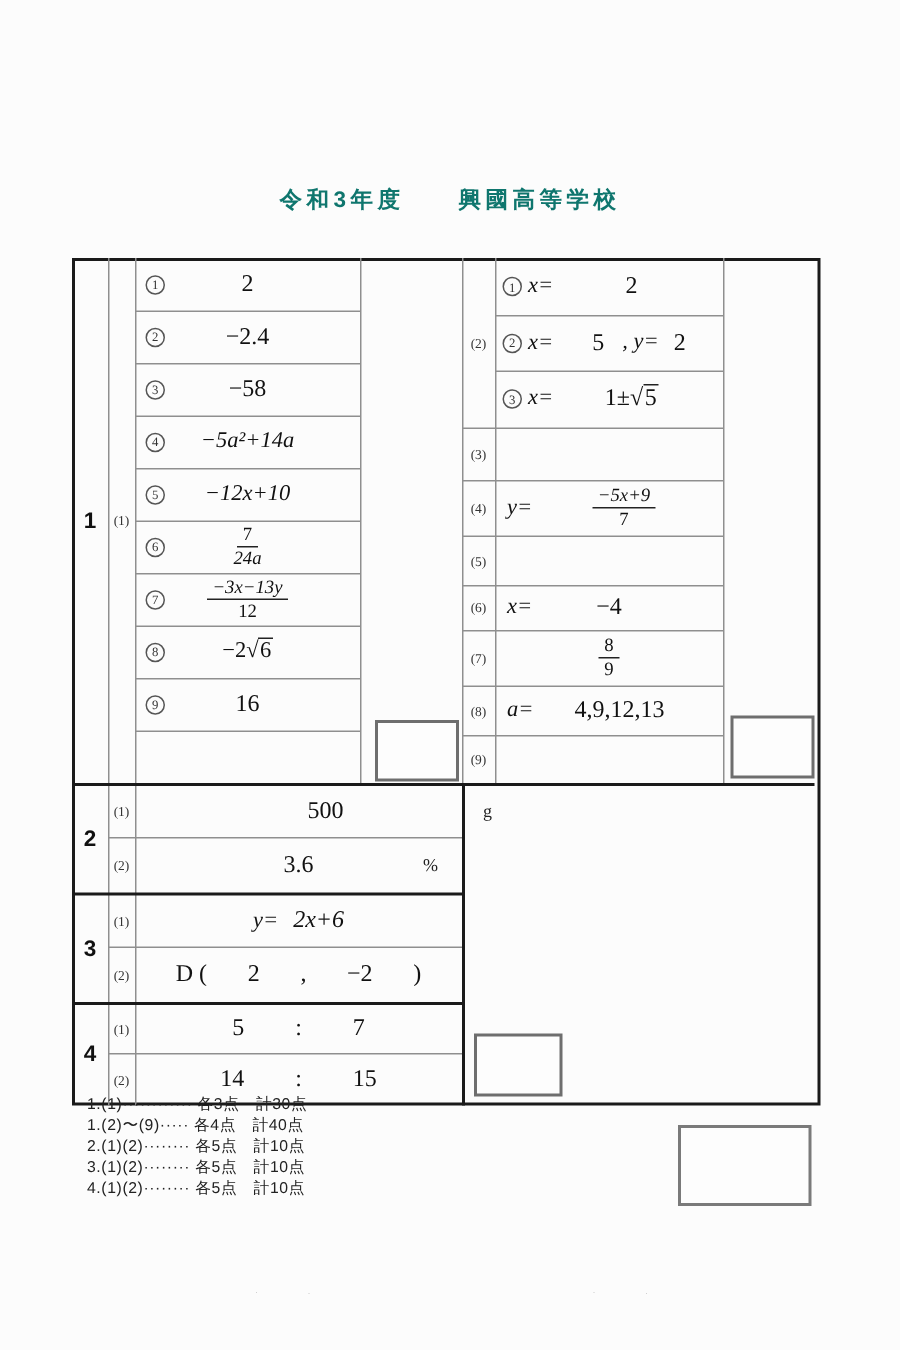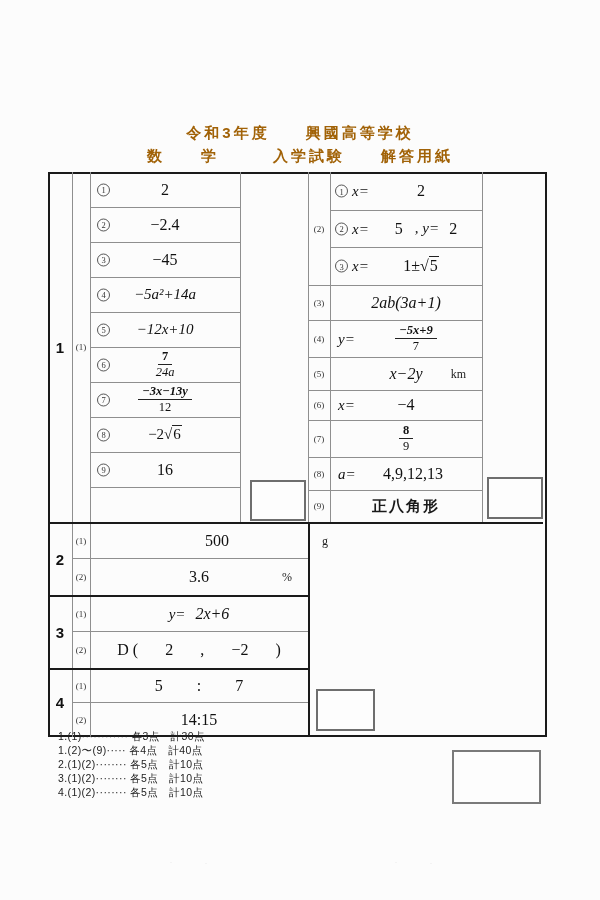--- a/index.html
+++ b/index.html
@@ -7,34 +7,34 @@
          font-family:"Liberation Sans",sans-serif;color:#1a1a1a;}
   .cell{position:absolute;display:flex;align-items:center;justify-content:center;}
   
   .vline{position:absolute;width:1px;background:#8f8f8f;}
   .hline{position:absolute;height:1px;background:#8f8f8f;}
   .vthick{position:absolute;width:2px;background:#1a1a1a;}
   .hthick{position:absolute;height:2px;background:#1a1a1a;}
   .outer{position:absolute;border:2px solid #1a1a1a;background:transparent;}
   
   .title{position:absolute;left:0;width:600px;text-align:center;font-weight:bold;
-         font-size:15px;letter-spacing:3px;color:#a16207;}
+         font-size:15px;letter-spacing:3px;color:#0f766e;}
   .math{font-family:"Liberation Serif",serif;font-size:15px;color:#111;white-space:nowrap;}
   .it{font-style:italic;}
   .big{font-size:16px;}
   .qno{font-weight:bold;font-size:15px;color:#111;}
   .sub{font-family:"Liberation Serif",serif;font-size:9px;color:#333;}
   .circ{position:absolute;left:7px;top:50%;transform:translateY(-50%);
         width:13px;height:13px;border:1px solid #555;border-radius:50%;
         display:flex;align-items:center;justify-content:center;
         font-family:"Liberation Serif",serif;font-size:8.5px;color:#333;box-sizing:border-box;}
   .lrow{left:90px;width:150px;height:35px;}
   .frac{display:inline-flex;flex-direction:column;align-items:center;
         font-family:"Liberation Serif",serif;font-size:12.5px;line-height:1.2;color:#111;}
-  .frac .fnum{border-bottom:1px solid #222;padding:0 4px;font-weight:bold;}
+  .frac .fnum{border-bottom:1px solid #222;padding:0 4px;}
   .frac .fden{padding:0 4px;}
   .radicand{border-top:1px solid #222;padding:0 1px;}
   .lead{position:absolute;left:22px;top:50%;transform:translateY(-50%);}
   .unit{position:absolute;right:16px;top:50%;transform:translateY(-50%);
         font-family:"Liberation Serif",serif;font-size:12px;color:#222;}
   .scorebox{position:absolute;border:2px solid #6e6e6e;background:#fdfdfd;}
   .kanji-bold{font-weight:bold;font-size:15px;letter-spacing:2px;}
   
   #exam-box{position:absolute;left:397px;top:33px;width:113px;height:31px;
             border:1px solid #3a3a3a;display:flex;box-sizing:border-box;background:#fdfdfd;}
@@ -48,21 +48,20 @@
            line-height:14px;letter-spacing:0.4px;color:#222;}
   .mark{position:absolute;width:4px;height:4px;color:#c9c9c9;font-size:6px;line-height:4px;}
 </style>
 </head>
 <body>
 
 <div id="sheet">
 
 
   <div class="title" style="top:124px;">令和3年度　　興國高等学校</div>
-  <div class="title" style="top:147px;">数　　学　　　入学試験　　解答用紙</div>
 
   <div class="outer" style="left:48px;top:172px;width:495px;height:561px;"></div>
 
   <div class="vline" style="left:72px;top:172px;height:565px;"></div>
   <div class="vline" style="left:90px;top:172px;height:565px;"></div>
   <div class="vline" style="left:240px;top:172px;height:350px;"></div>
   <div class="vline" style="left:308px;top:172px;height:350px;"></div>
   <div class="vline" style="left:330px;top:172px;height:350px;"></div>
   <div class="vline" style="left:482px;top:172px;height:350px;"></div>
 
@@ -101,21 +100,21 @@
   <div class="cell lrow" style="top:172px;">
     <span class="circ">1</span>
     <span class="math big">2</span>
   </div>
   <div class="cell lrow" style="top:207px;">
     <span class="circ">2</span>
     <span class="math big">−2.4</span>
   </div>
   <div class="cell lrow" style="top:242px;">
     <span class="circ">3</span>
-    <span class="math big">−45</span>
+    <span class="math big">−58</span>
   </div>
   <div class="cell lrow" style="top:277px;">
     <span class="circ">4</span>
     <span class="math it">−5a²+14a</span>
   </div>
   <div class="cell lrow" style="top:312px;">
     <span class="circ">5</span>
     <span class="math it">−12x+10</span>
   </div>
   <div class="cell lrow" style="top:347px;">
@@ -164,50 +163,40 @@
     <span class="math it" style="margin-left:12px;">, y=</span>
     <span class="math big" style="margin-left:10px;">2</span>
   </div>
   <div class="cell" style="left:330px;top:247px;width:152px;height:38px;">
     <span class="circ" style="left:5px;">3</span>
     <span class="lead math it">x=</span>
     <span class="math big" style="margin-left:30px;">
       <span>1±</span><span>√</span><span class="radicand">5</span>
     </span>
   </div>
-  <div class="cell" style="left:330px;top:285px;width:152px;height:35px;">
-    <span class="math big it">2ab(3a+1)</span>
-  </div>
   <div class="cell" style="left:330px;top:320px;width:152px;height:37px;">
     <span class="lead math it" style="left:8px;">y=</span>
     <span class="frac" style="margin-left:20px;">
       <span class="fnum it">−5x+9</span>
       <span class="fden">7</span>
     </span>
   </div>
-  <div class="cell" style="left:330px;top:357px;width:152px;height:33px;">
-    <span class="math big it">x−2y</span>
-    <span class="unit">km</span>
-  </div>
   <div class="cell" style="left:330px;top:390px;width:152px;height:30px;">
     <span class="lead math it" style="left:8px;">x=</span>
     <span class="math big">−4</span>
   </div>
   <div class="cell" style="left:330px;top:420px;width:152px;height:37px;">
     <span class="frac">
       <span class="fnum">8</span>
       <span class="fden">9</span>
     </span>
   </div>
   <div class="cell" style="left:330px;top:457px;width:152px;height:33px;">
     <span class="lead math it" style="left:8px;">a=</span>
     <span class="math big" style="margin-left:14px;">4,9,12,13</span>
-  </div>
-  <div class="cell" style="left:330px;top:490px;width:152px;height:32px;">
-    <span class="kanji-bold">正八角形</span>
   </div>
 
   <div class="scorebox" style="left:250px;top:480px;width:52px;height:37px;"></div>
   <div class="scorebox" style="left:487px;top:477px;width:52px;height:38px;"></div>
 
   <div class="cell qno" style="left:48px;top:524px;width:24px;height:71px;">2</div>
   <div class="cell sub" style="left:72px;top:524px;width:18px;height:34px;">(1)</div>
   <div class="cell" style="left:90px;top:524px;width:254px;height:34px;">
     <span class="math big">500</span>
     <span class="unit">g</span>
@@ -234,21 +223,21 @@
   </div>
 
   <div class="cell qno" style="left:48px;top:670px;width:24px;height:65px;">4</div>
   <div class="cell sub" style="left:72px;top:670px;width:18px;height:32px;">(1)</div>
   <div class="cell" style="left:90px;top:670px;width:218px;height:32px;gap:34px;">
     <span class="math big">5</span>
     <span class="math big">:</span>
     <span class="math big">7</span>
   </div>
   <div class="cell sub" style="left:72px;top:702px;width:18px;height:35px;">(2)</div>
-  <div class="cell" style="left:90px;top:702px;width:218px;height:35px;">
+  <div class="cell" style="left:90px;top:702px;width:218px;height:35px;gap:34px;">
     <span class="math big">14</span>
     <span class="math big">:</span>
     <span class="math big">15</span>
   </div>
 
   <div class="scorebox" style="left:316px;top:689px;width:55px;height:38px;"></div>
 
   <div id="scoring">
     <div>1.(1)············ 各3点　計30点</div>
     <div>1.(2)〜(9)····· 各4点　計40点</div>

